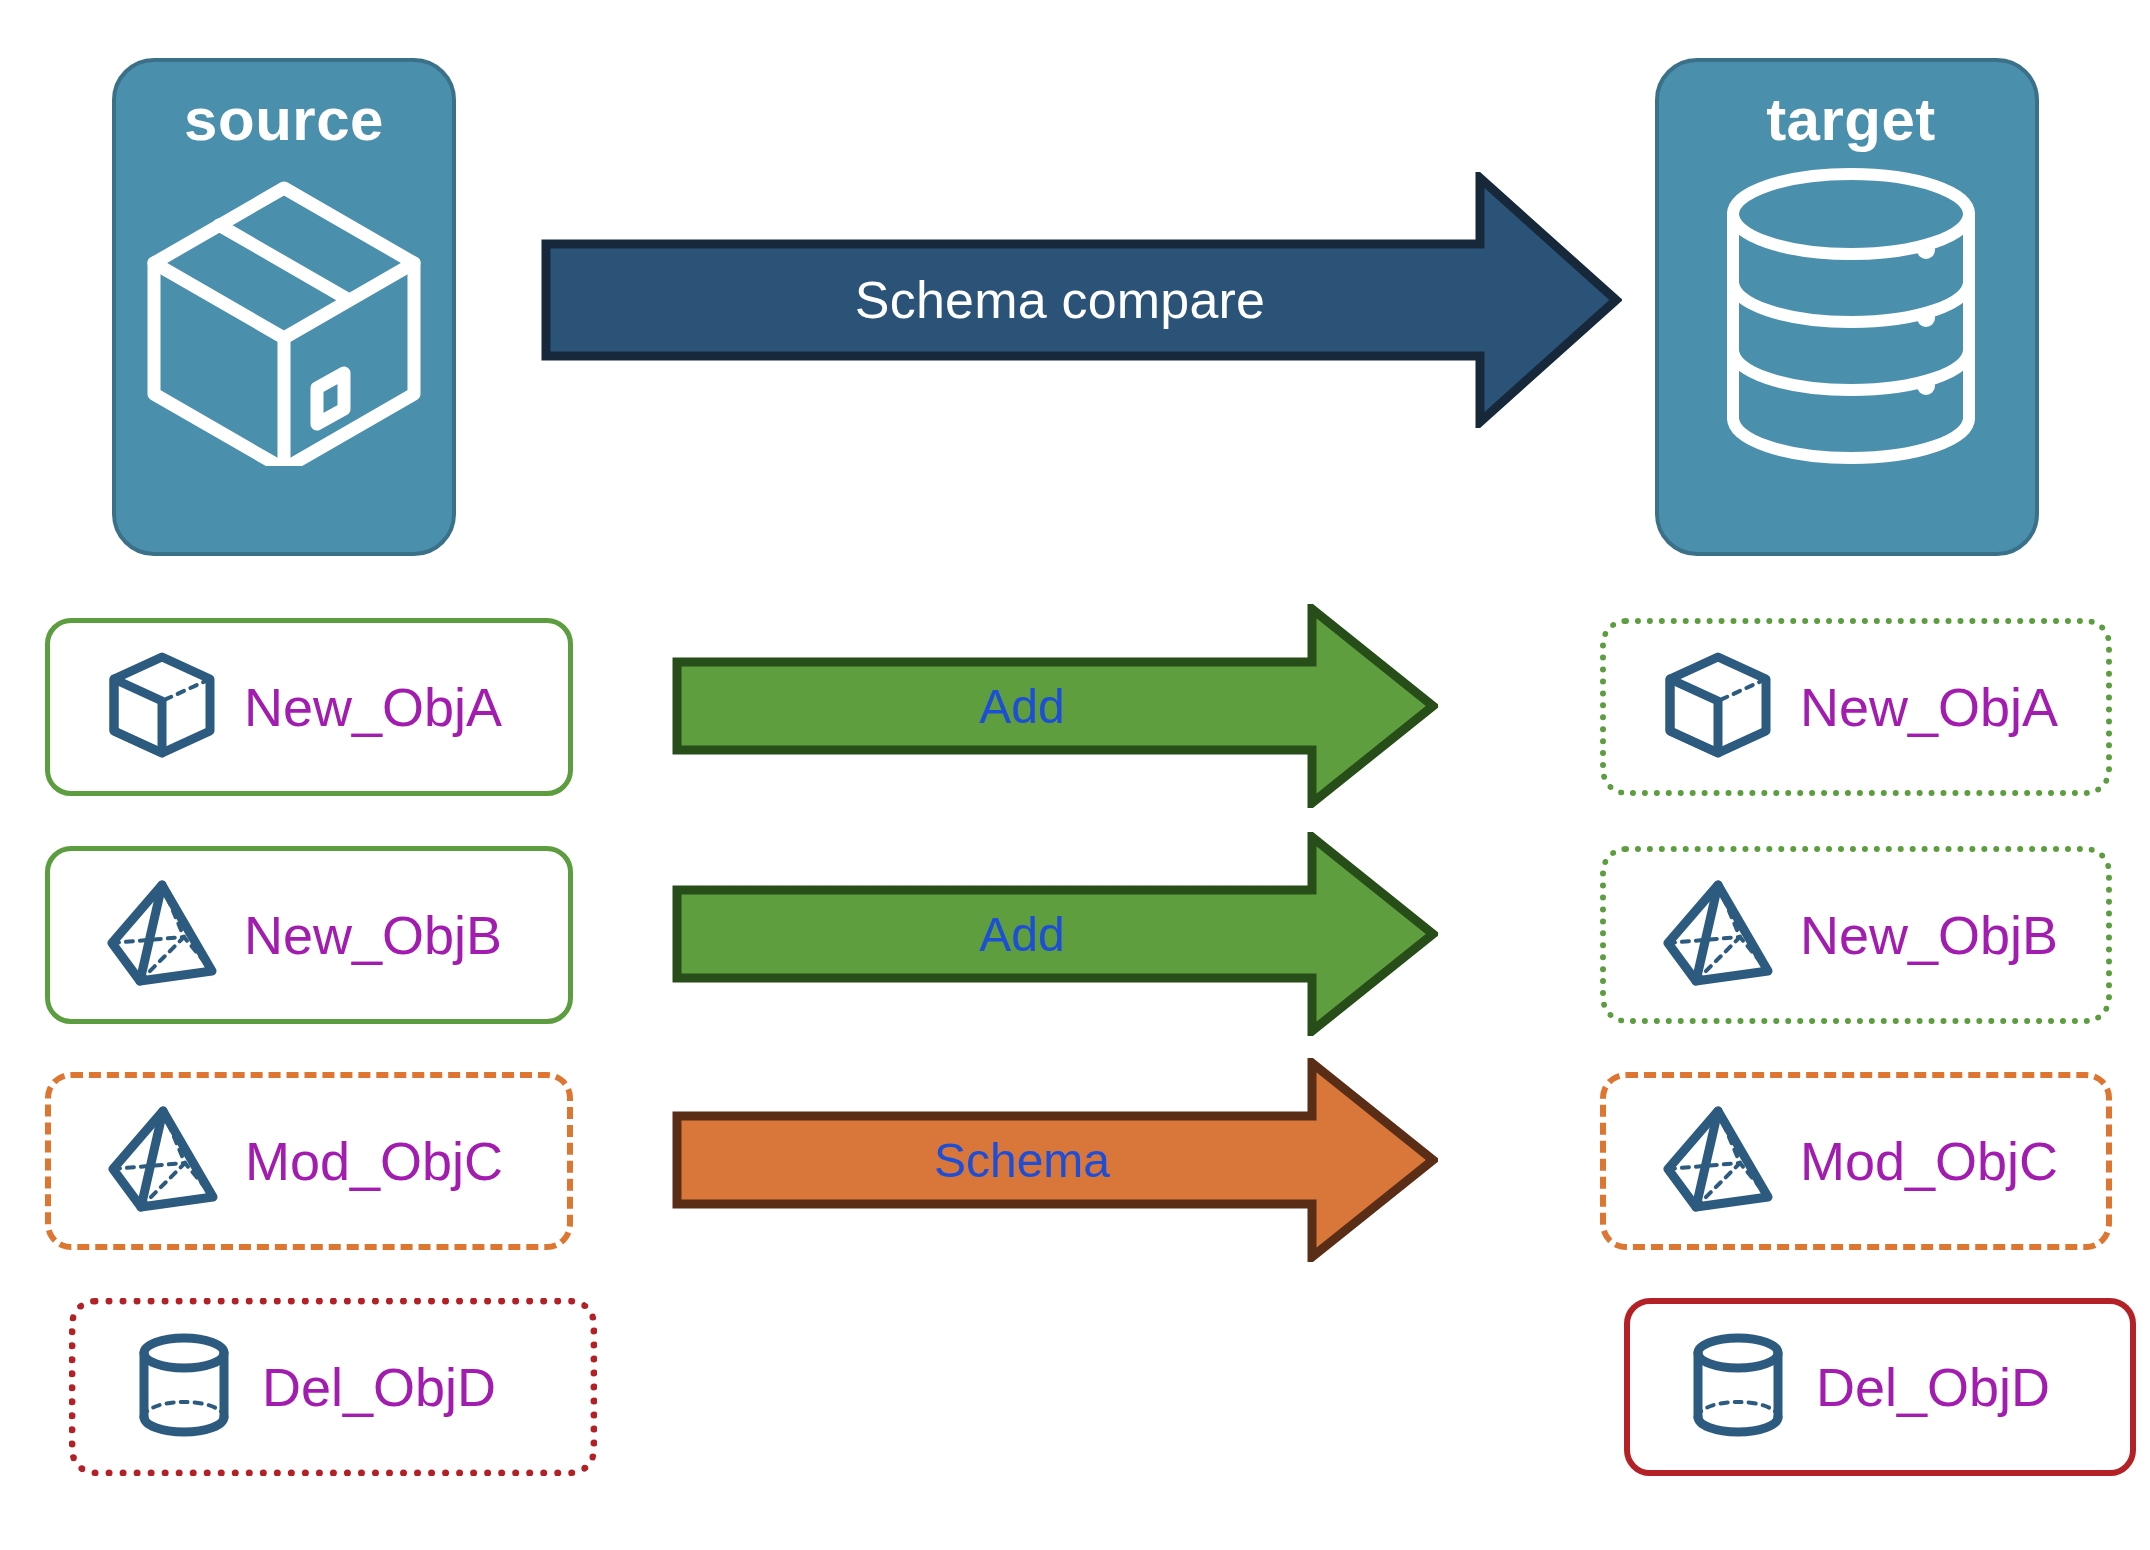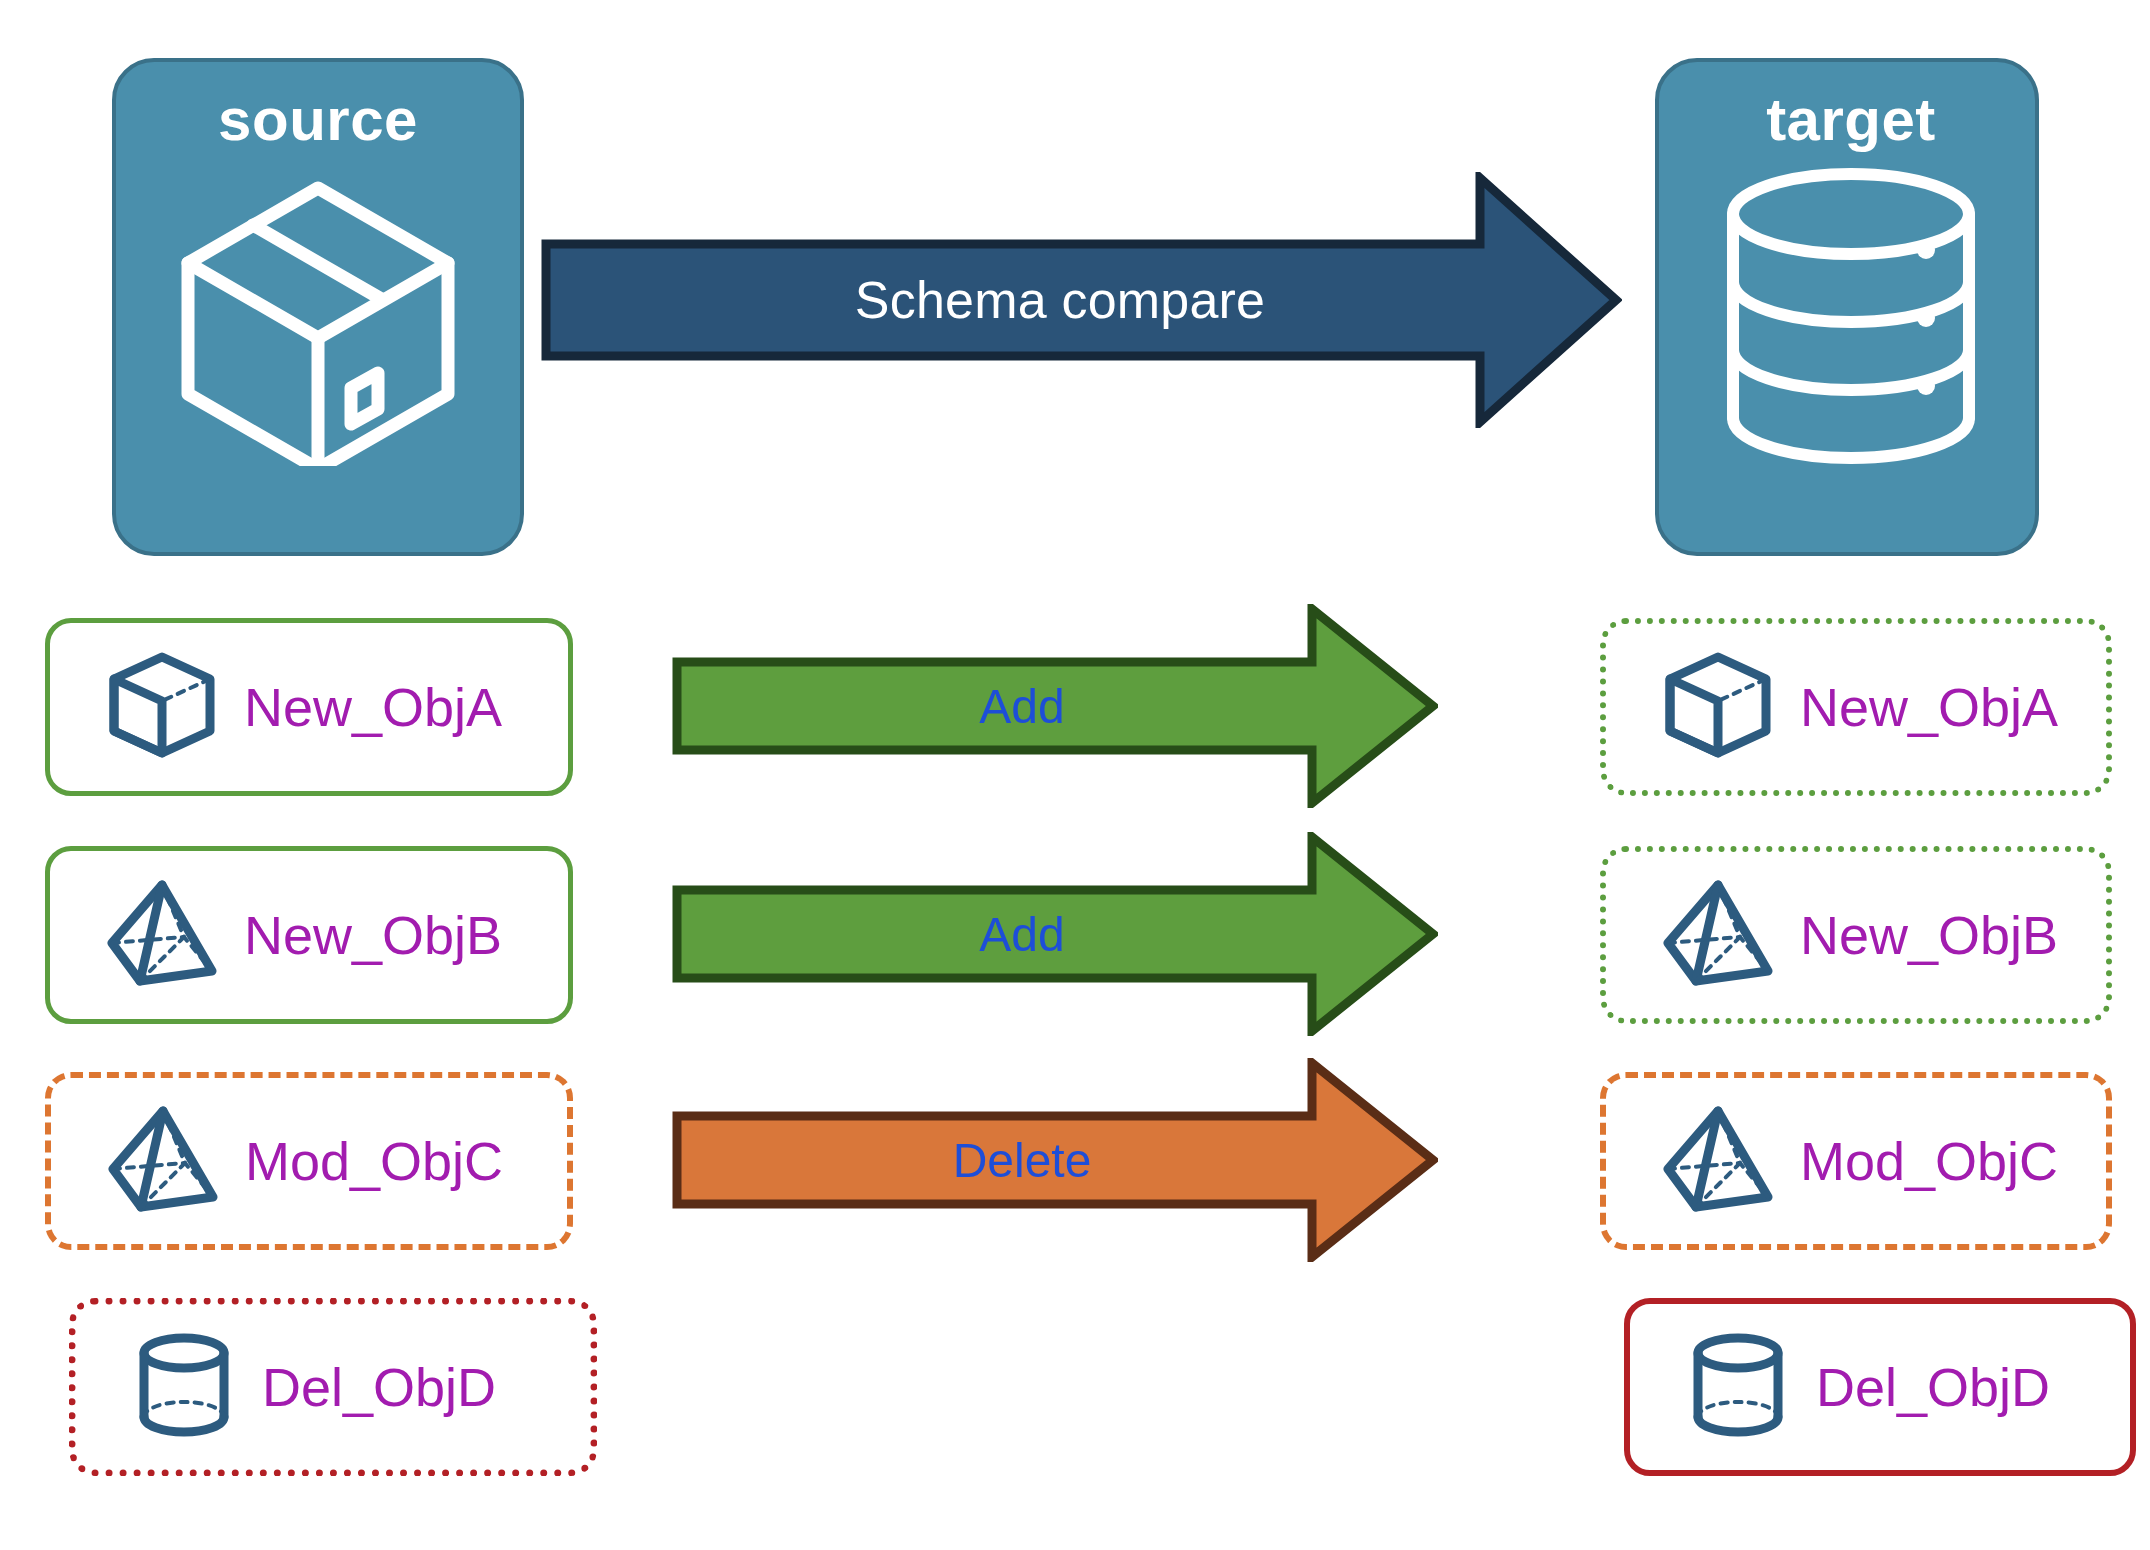--- a/index.html
+++ b/index.html
@@ -33,21 +33,21 @@
     color: #ffffff;
     font-size: 60px;
     font-weight: bold;
     letter-spacing: 0.5px;
     margin-top: 28px;
     line-height: 1;
   }
   .endpoint-icon {
     margin-top: 16px;
   }
-  #endpoint-source { left: 112px;  top: 58px; width: 412px; height: 498px; text-align: center; }
+  #endpoint-source { left: 112px;  top: 58px; width: 344px; height: 498px; text-align: center; }
   #endpoint-target { left: 1655px; top: 58px; width: 384px; height: 498px; padding-left: 8px; }
 
   
   #schema-arrow {
     position: absolute;
     left: 540px;
     top: 172px;
     width: 1082px;
     height: 256px;
     text-align: center;
@@ -246,21 +246,21 @@
           <path d="M34 104 L78 60" stroke-dasharray="7 7" stroke-width="4"></path>
         </svg>
       </span>
       <span class="obj-label">Mod_ObjC</span>
     </div>
 
     <div class="row-arrow">
       <svg width="766" height="204" viewBox="0 0 766 204">
         <path d="M5 58 L640 58 L640 5 L761 102 L640 199 L640 146 L5 146 Z" fill="#d9773a" stroke="#5a2d16" stroke-width="9" stroke-linejoin="miter"></path>
       </svg>
-      <div class="arrow-text-row">Delete</div>
+      <div class="arrow-text-row">Schema</div>
     </div>
 
     <div class="card card-target bd-dashed-orange">
       <span class="obj-icon">
         <svg width="112" height="112" viewBox="0 0 112 112" fill="none" stroke="#2d5b7f" stroke-width="9" stroke-linejoin="round" stroke-linecap="round">
           <path d="M56 8 L106 94 L34 104 L6 66 Z"></path>
           <path d="M56 8 L34 104"></path>
           <path d="M6 66 L78 60 L106 94" stroke-dasharray="7 7" stroke-width="4"></path>
           <path d="M56 8 L78 60" stroke-dasharray="7 7" stroke-width="4"></path>
           <path d="M34 104 L78 60" stroke-dasharray="7 7" stroke-width="4"></path>

